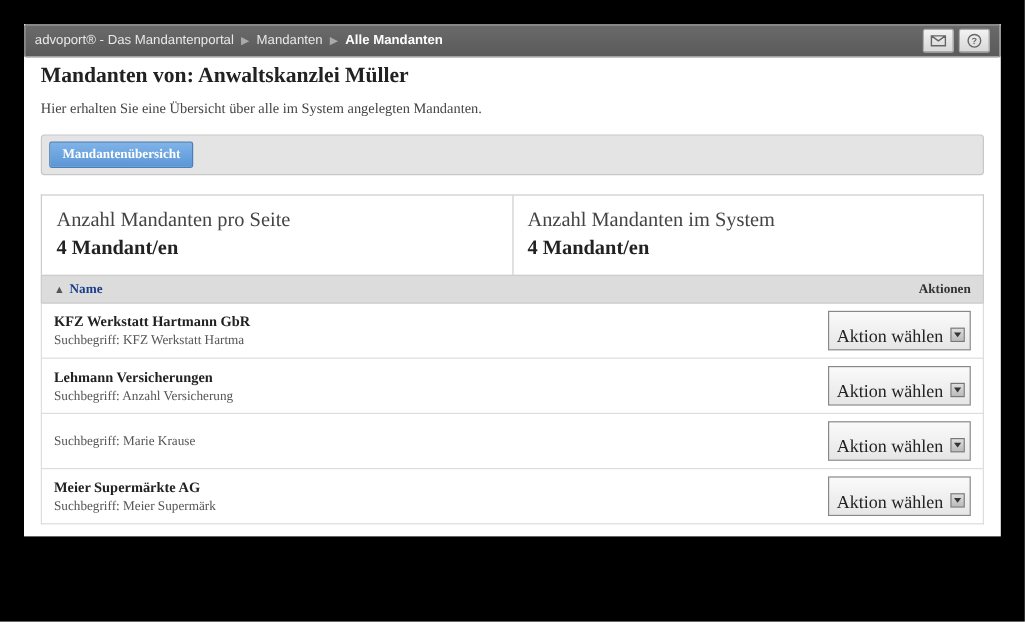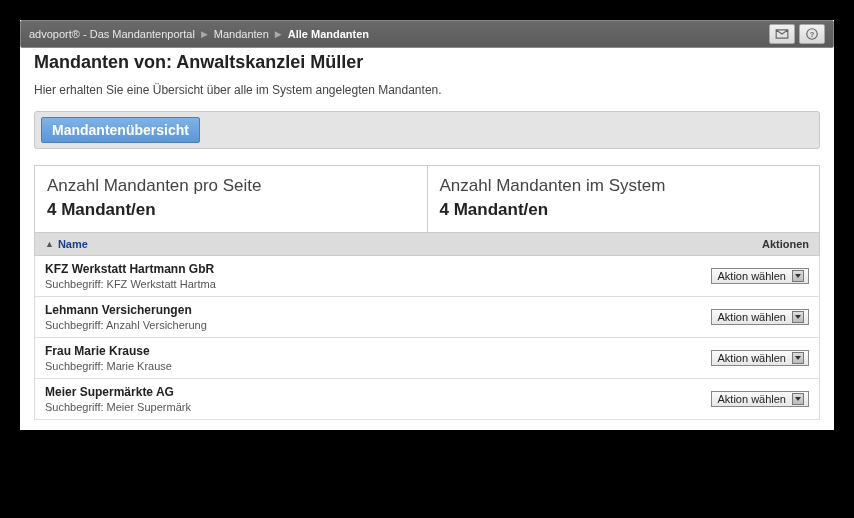--- a/index.html
+++ b/index.html
@@ -36,36 +36,36 @@
   .topbar-actions { display: flex; gap: 4px; }
   .icon-btn {
     width: 26px; height: 20px;
     background: linear-gradient(#f2f2f2,#d8d8d8);
     border: 1px solid #aaa;
     border-radius: 2px;
     display: flex; align-items: center; justify-content: center;
     cursor: pointer;
   }
   .icon-btn svg { width: 14px; height: 14px; fill: #666; }
-  .content { padding: 4px 14px 0 14px; }
+  .content { padding: 4px 14px 0 14px; font-family: Liberation Serif, serif; }
   h1 { font-size: 18px; font-weight: bold; color: #222; margin-bottom: 10px; }
   .subtitle { font-size: 12px; color: #444; margin-bottom: 14px; }
   .tabbar {
     background: #e4e4e4;
     border: 1px solid #c8c8c8;
     border-radius: 3px;
     padding: 5px 6px;
     margin-bottom: 16px;
   }
   .tab {
     display: inline-block;
     background: linear-gradient(#7fb3e8,#5c96d6);
     color: #fff;
     font-weight: bold;
-    font-size: 14px;
+    font-size: 11px;
     padding: 4px 10px;
     border: 1px solid #4a7fb8;
     border-radius: 2px;
   }
   .stats-row {
     display: flex;
     border: 1px solid #ccc;
     border-bottom: none;
   }
   .stats-cell {
@@ -96,25 +96,25 @@
     border-top: none;
     padding: 6px 10px;
     font-size: 11px;
   }
   .row-main { flex: 1; }
   .row-name { font-weight: bold; color: #222; margin-bottom: 2px; font-size: 12px; }
   .row-sub { color: #555; font-size: 11px; }
   .row-action { width: 140px; text-align: right; }
   .action-select {
     display: inline-flex;
-    align-items: flex-end;
+    align-items: flex-start;
     background: linear-gradient(#fafafa,#e6e6e6);
     border: 1px solid #888;
-    font-size: 11px;
-    padding: 1px 4px 1px 6px;
+    font-size: 15px;
+    padding: 13px 4px 1px 6px;
     cursor: pointer;
     color: #222;
   }
   .action-select .caret {
     margin-left: 6px;
     width: 12px; height: 12px;
     background: linear-gradient(#ddd,#bbb);
     border: 1px solid #777;
     display: flex; align-items: center; justify-content: center;
   }
@@ -196,21 +196,20 @@
             <div class="row-name">Lehmann Versicherungen</div>
             <div class="row-sub">Suchbegriff: Anzahl Versicherung</div>
           </div>
           <div class="row-action"><span class="action-select">
               <span>Aktion wählen</span>
               <span class="caret"></span>
             </span></div>
         </div>
         <div class="row">
           <div class="row-main">
-            <div class="row-name">Frau Marie Krause</div>
             <div class="row-sub">Suchbegriff: Marie Krause</div>
           </div>
           <div class="row-action"><span class="action-select">
               <span>Aktion wählen</span>
               <span class="caret"></span>
             </span></div>
         </div>
         <div class="row">
           <div class="row-main">
             <div class="row-name">Meier Supermärkte AG</div>

